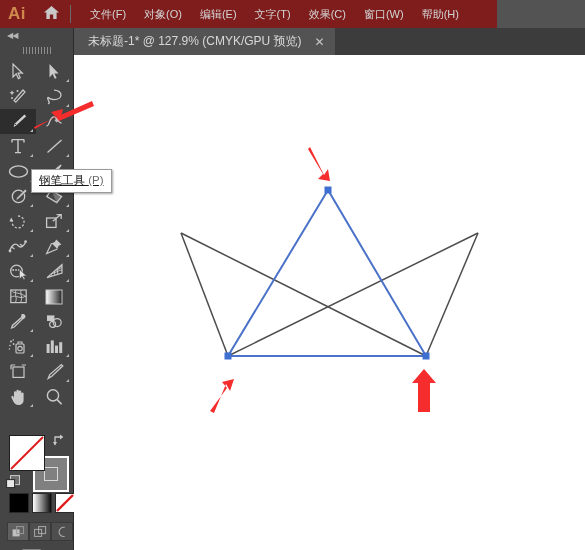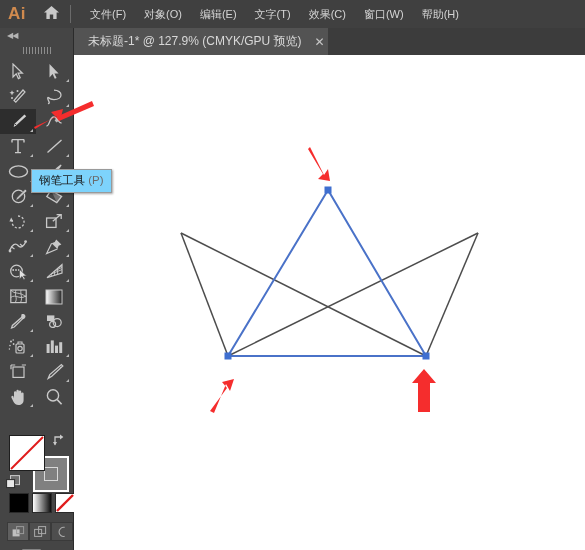--- a/index.html
+++ b/index.html
@@ -6,22 +6,22 @@
   body{
     width:585px;height:550px;overflow:hidden;
     background:#535353;
     font-family:"Liberation Sans","DejaVu Sans",sans-serif;
     -webkit-font-smoothing:antialiased;
   }
   #app{position:relative;width:585px;height:550px;}
 
   
   .menubar{
-    position:absolute;left:0;top:0;width:585px;height:28px;
-    background:#404040;display:flex;align-items:center;
+    position:absolute;left:0;top:0;width:497px;height:28px;
+    background:#7f1d1d;display:flex;align-items:center;
   }
   .ai-logo{
     width:34px;height:28px;display:flex;align-items:center;justify-content:center;
     color:#d08a4e;font-size:17px;font-weight:bold;letter-spacing:.5px;
   }
   .home-btn{
     width:34px;height:28px;display:flex;align-items:center;justify-content:center;
   }
   .menu-sep{width:1px;height:18px;background:#6a6a6a;margin:0 4px 0 2px;}
   .menu-items{display:flex;align-items:center;margin-left:6px;}
@@ -30,21 +30,21 @@
   }
 
   
   .tabbar{
     position:absolute;left:0;top:28px;width:585px;height:27px;
     background:#3c3c3c;
   }
   .doc-tab{
     position:absolute;left:74px;top:0;height:27px;
     background:#535353;display:flex;align-items:center;
-    padding:0 3px 0 14px;box-sizing:border-box;
+    padding:0 10px 0 14px;box-sizing:border-box;
   }
   .doc-tab-title{color:#d8d8d8;font-size:12px;white-space:nowrap;}
   .doc-tab-close{
     color:#c8c8c8;font-size:12px;margin-left:13px;line-height:1;cursor:pointer;
   }
 
   
   .toolpanel{
     position:absolute;left:0;top:28px;width:74px;height:522px;
     background:#454545;border-right:1px solid #2b2b2b;
@@ -74,24 +74,25 @@
   .tool.active{background:#2d2d2d;}
   .tool svg{display:block;}
   .tool .corner{
     position:absolute;right:3px;bottom:2px;width:0;height:0;
     border-left:3px solid transparent;border-bottom:3px solid #b9b9b9;
   }
 
   
   .tooltip{
     position:absolute;left:31px;top:141px;
-    background:#7dd3fc;border:1px solid #9a9a9a;
+    background:#ffffff;border:1px solid #9a9a9a;
     padding:3px 7px 4px 7px;font-size:11.5px;color:#1a1a1a;
     white-space:nowrap;box-shadow:1px 1px 2px rgba(0,0,0,.35);
     z-index:40;
+    text-decoration:underline;
   }
   .tooltip .tt-key{color:#6b6b6b;}
 
   
   .colorblock{position:absolute;left:0;top:403px;width:73px;height:147px;}
   .fillbox{
     position:absolute;left:9px;top:4px;width:36px;height:36px;
     background:#fff;border:1px solid #1e1e1e;box-sizing:border-box;
   }
   .strokebox{

